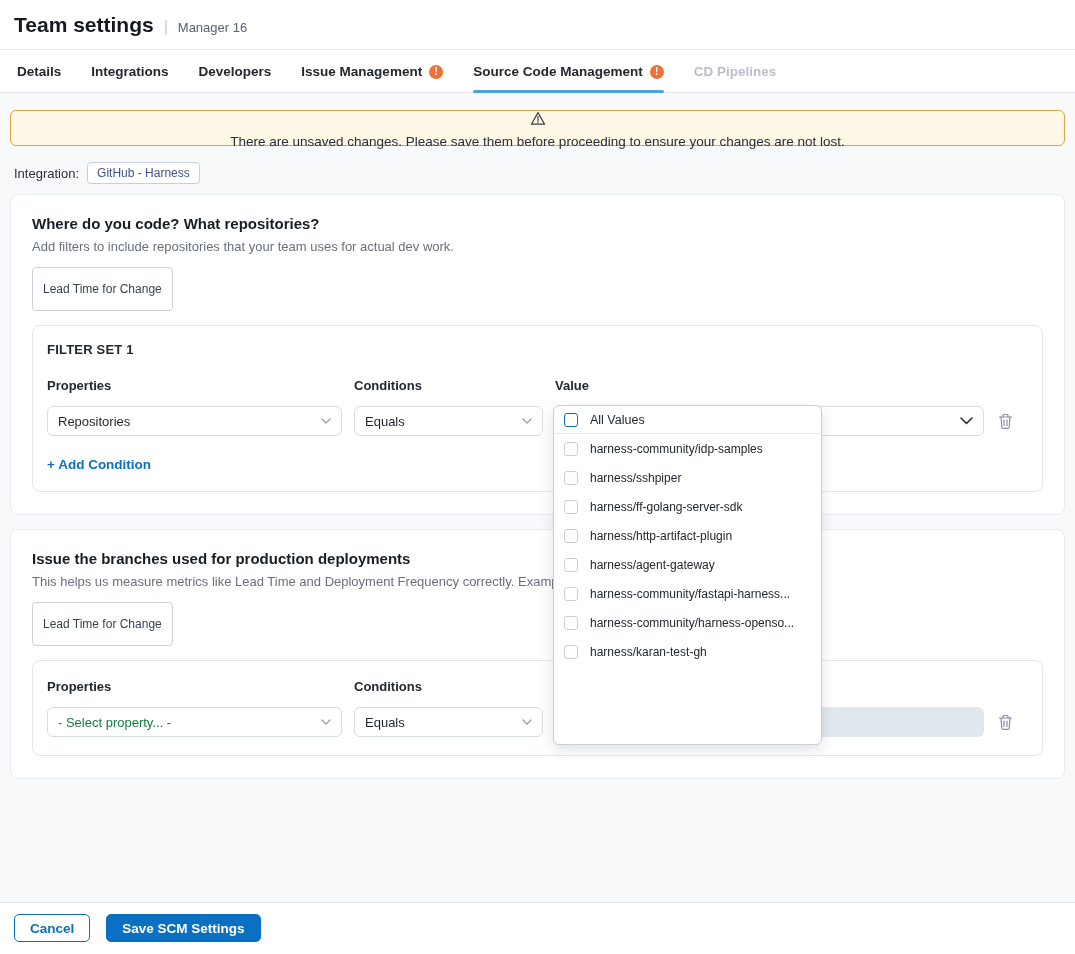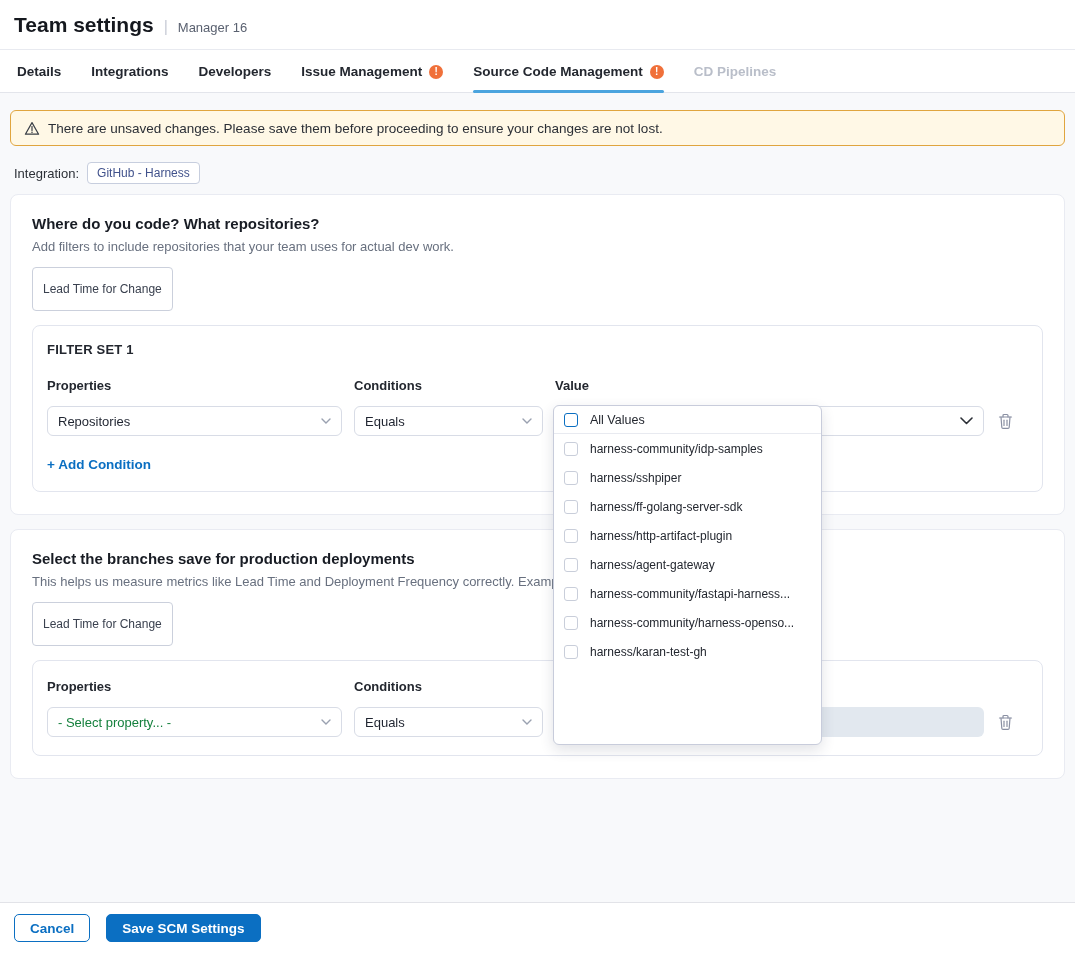--- a/index.html
+++ b/index.html
@@ -19,21 +19,21 @@
   
   .tabbar { display:flex; gap:30px; padding:0 0 0 17px; border-top:1px solid #e8eaf0; border-bottom:1px solid #e3e5eb; background:#fff; }
   .tab { position:relative; display:flex; align-items:center; gap:7px; padding:14px 0 13px; font-size:13.5px; font-weight:bold; color:#23272f; cursor:pointer; white-space:nowrap; }
   .tab.active::after { content:""; position:absolute; left:0; right:0; bottom:-1px; height:3px; background:var(--tab_underline,#4ba4de); border-radius:2px; }
   .tab.disabled { color:#b9bec9; }
   .badge { width:14px; height:14px; border-radius:50%; background:var(--warning_badge,#f0703a); color:#fff; font-size:10px; font-weight:bold; display:flex; align-items:center; justify-content:center; line-height:1; }
 
   
   .main { flex:1; background:#f8f9fb; padding-top:17px; }
 
-  .banner { margin:0 10px 16px; height:36px; background:var(--banner_bg,#fff8e6); border:1px solid var(--banner_border,#e0a53f); border-radius:6px; display:flex; align-items:center; padding:0 13px; gap:8px; font-size:13.5px; color:#2b2f36; }
+  .banner { margin:0 10px 16px; height:36px; background:var(--banner_bg,#fff8e6); border:1px solid var(--banner_border,#e0a53f); border-radius:6px; display:flex; align-items:center; padding:0 13px; gap:8px; font-size:13.5px; color:#2b2f36;flex-direction:column; }
 
   .integration-row { margin:0 0 10px 14px; display:flex; align-items:center; gap:8px; font-size:13px; color:#2b2f36; }
   .integration-chip { border:1px solid #c7cede; background:#fff; border-radius:4px; padding:3px 9px; font-size:12px; color:#41528c; }
 
   .card { margin:0 10px 14px; background:#fff; border:1px solid #e9ebf2; border-radius:8px; padding:20px 21px 22px; }
   .card-title { font-size:15px; font-weight:bold; color:#181c24; }
   .card-sub { font-size:13px; color:#68707f; margin-top:7px; white-space:nowrap; overflow:hidden; }
   .tag { display:inline-block; margin-top:13px; border:1px solid #cbd0dc; border-radius:4px; padding:14px 10px; font-size:12px; color:#3a414f; background:#fff; }
 
   .filter-box { margin-top:14px; border:1px solid #e2e5ee; border-radius:8px; padding:16px 14px 18px; }
@@ -174,21 +174,21 @@
               </svg>
             </span>
           </button>
         </div>
 
         <span class="add-condition">+ Add Condition</span>
       </div>
     </div>
 
     <div class="card">
-      <div class="card-title">Select the branches save for production deployments</div>
+      <div class="card-title">Issue the branches used for production deployments</div>
       <div class="card-sub">This helps us measure metrics like Lead Time and Deployment Frequency correctly. Example: m</div>
       <span class="tag">Lead Time for Change</span>
 
       <div class="filter-box" style="padding-top:18px;">
         <div class="grid-row labels" style="margin-top:0;">
           <span>Properties</span>
           <span>Conditions</span>
           <span></span>
             <span></span>
         </div>

